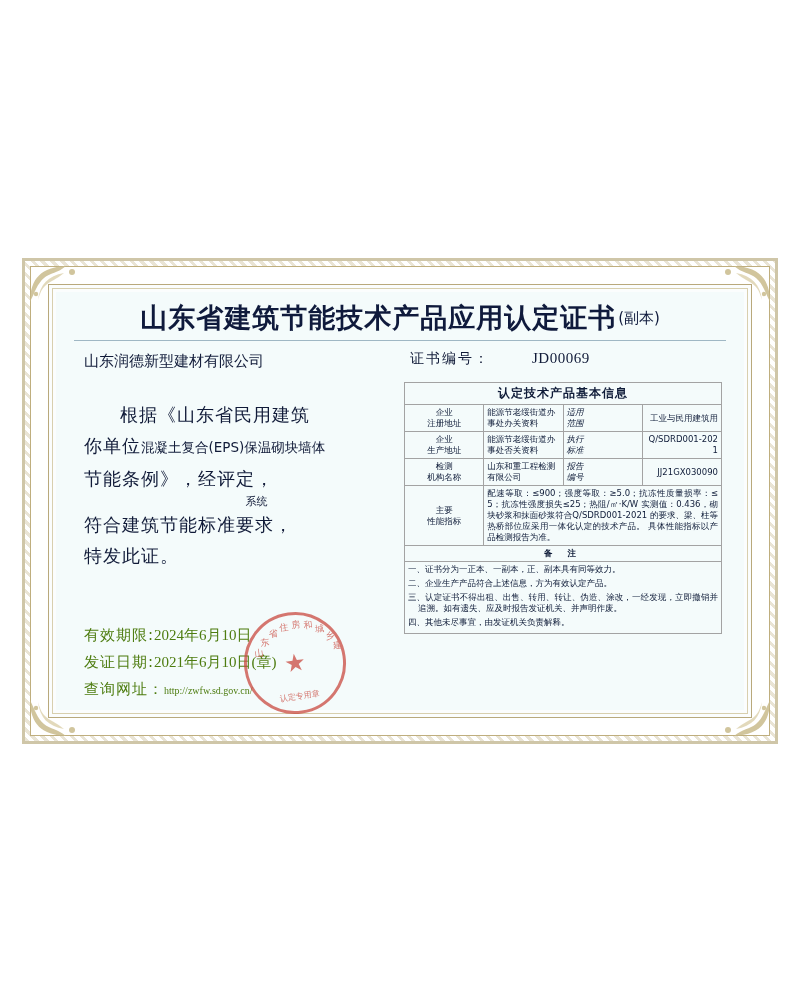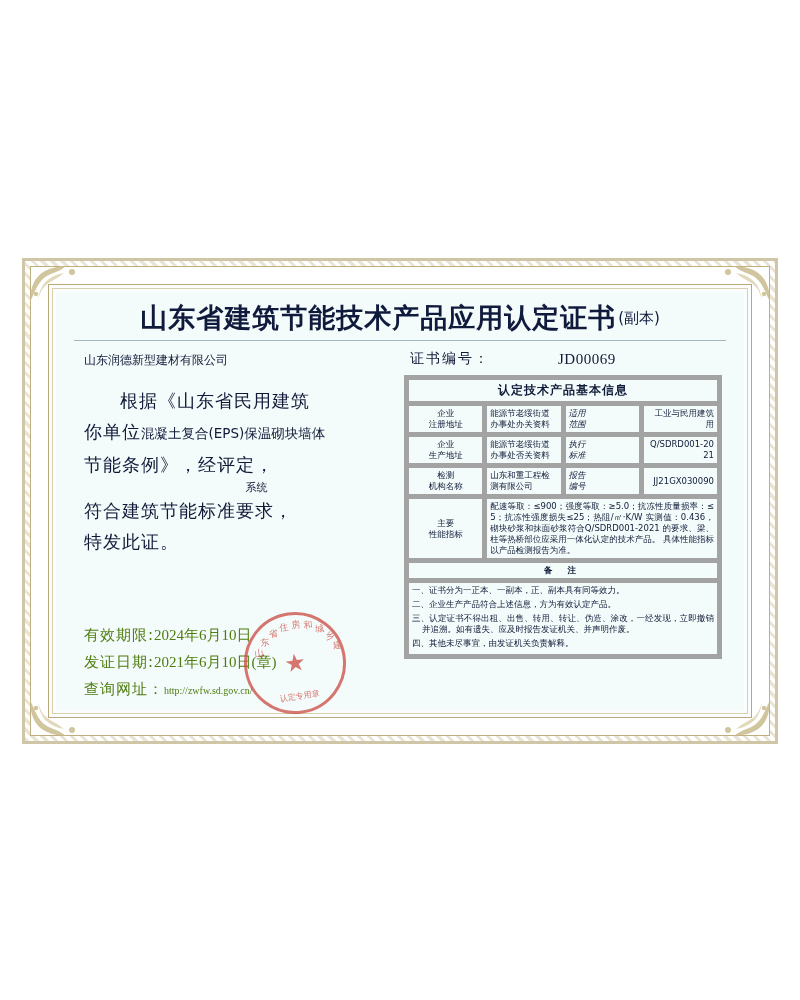--- a/index.html
+++ b/index.html
@@ -114,22 +114,22 @@
   
   #left-col {
     position: absolute;
     left: 28px;
     top: 60px;
     width: 345px;
     font-family: "DejaVu Sans", sans-serif;
     color: #101a38;
   }
   .company-name {
-    font-size: 12px;
-    margin-bottom: 16px;
+    font-size: 15px;
+    margin-bottom: 28px;
   }
   .body-line {
     font-size: 18px;
     line-height: 31px;
     letter-spacing: 1px;
   }
   .indent2 { text-indent: 36px; }
   .prod-name {
     font-size: 13.5px;
     letter-spacing: 0px;
@@ -203,40 +203,39 @@
   #right-col {
     position: absolute;
     right: 22px;
     top: 58px;
     width: 318px;
     font-family: "DejaVu Sans", sans-serif;
     color: #101a38;
   }
   #cert-no-row {
     display: flex;
-    align-items: flex-end;
+    align-items: flex-start;
     font-size: 14px;
-    margin-bottom: 7px;
+    margin-bottom: 14px;
     padding-left: 6px;
-    gap: 26px;
   }
   #cert-no-row .lbl { letter-spacing: 2px; }
   #cert-no-row .val {
     font-family: "Liberation Serif", serif;
     font-size: 15px;
     margin-left: 42px;
     letter-spacing: 0.5px;
   }
   table.info {
     width: 100%;
     border-collapse: collapse;
     table-layout: fixed;
   }
   table.info td, table.info th {
-    border: 5px solid #a3a3a3;
+    border: 1px solid #a3a3a3;
     padding: 2px 3px;
     font-size: 8.5px;
     line-height: 11px;
     vertical-align: middle;
     color: #0e1b38;
     word-break: break-all;
   }
   table.info th {
     font-size: 12px;
     font-weight: bold;

